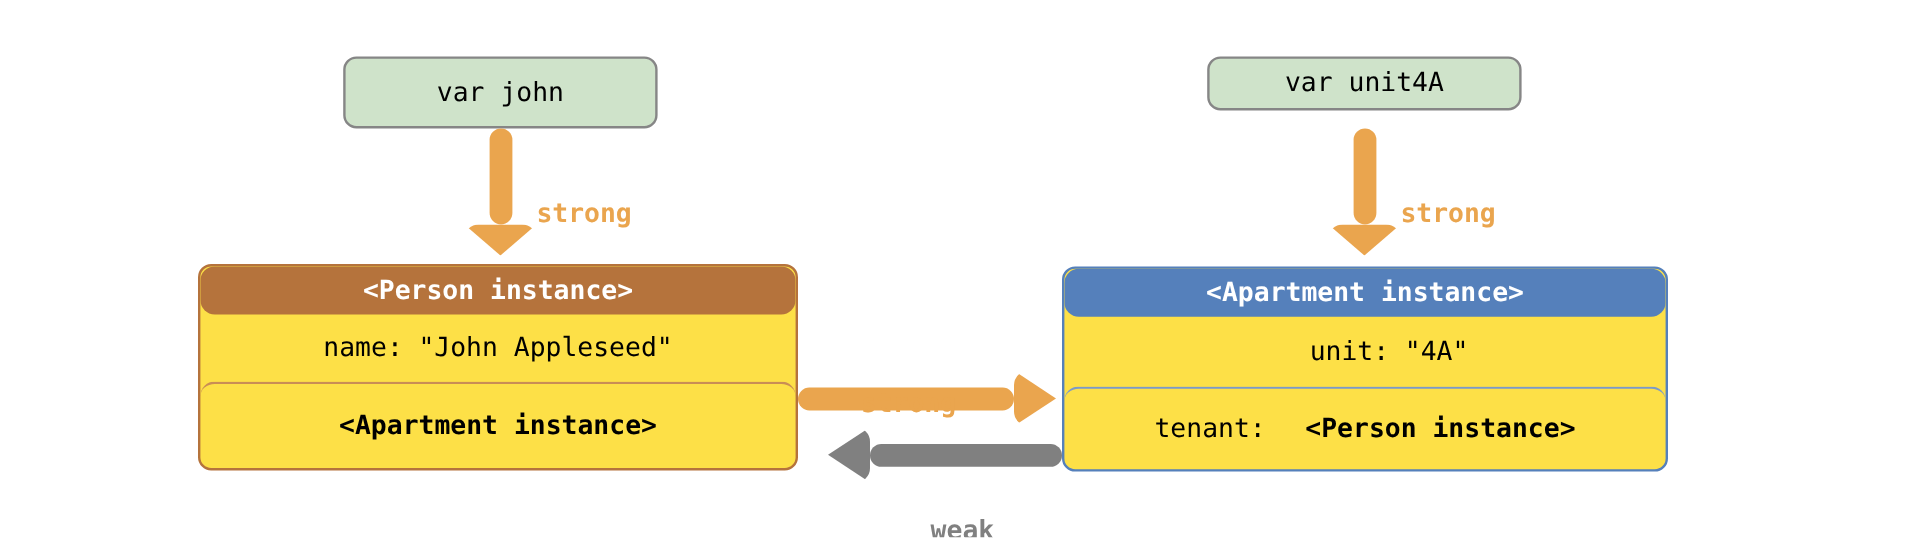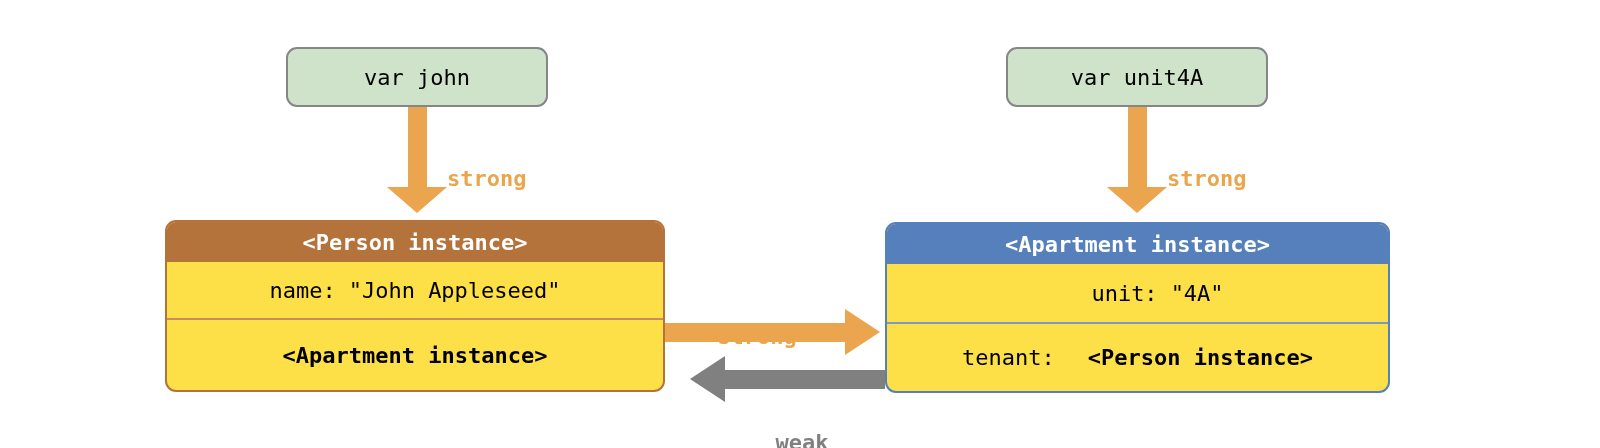--- a/index.html
+++ b/index.html
@@ -1,15 +1,15 @@
 <!DOCTYPE html>
 <html style="--background: #ffffff; --green-fill: #cfe3ca; --green-border: #868686; --person-accent: #b5733c; --person-separator: #c98d55; --apartment-accent: #5580bb; --apartment-separator: #7b9ac9; --strong-arrow: #eaa54e; --weak-arrow: #808080; --header-text: #ffffff; --body-text: #000000;"><head>
 <meta charset="utf-8">
 <style>
-  * { margin: 0; padding: 0; box-sizing: border-box; }
+  * { margin: 0; padding: 0; box-sizing: border-box; border-radius: 12px; }
   html, body { background: #ffffff; }
   .canvas {
     position: relative;
     width: 1600px;
     height: 448px;
     background: var(--background, #ffffff);
     font-family: "DejaVu Sans Mono", "Liberation Mono", monospace;
     overflow: hidden;
   }
 
@@ -19,21 +19,21 @@
     background: var(--green-fill, #cfe3ca);
     border: 2px solid var(--green-border, #868686);
     border-radius: 11px;
     display: flex;
     align-items: center;
     justify-content: center;
     font-size: 22px;
     color: var(--body-text, #000000);
   }
   .var-box-john   { left: 286px; top: 47px;  width: 262px; height: 60px; }
-  .var-box-unit4a { left: 1006px; top: 47px; width: 262px; height: 60px; }
+  .var-box-unit4a { left: 1006px; top: 47px; width: 262px; height: 45px; }
 
   
   .instance-box {
     position: absolute;
     background: #fde047;
     border-radius: 11px;
     display: flex;
     flex-direction: column;
     overflow: hidden;
   }

